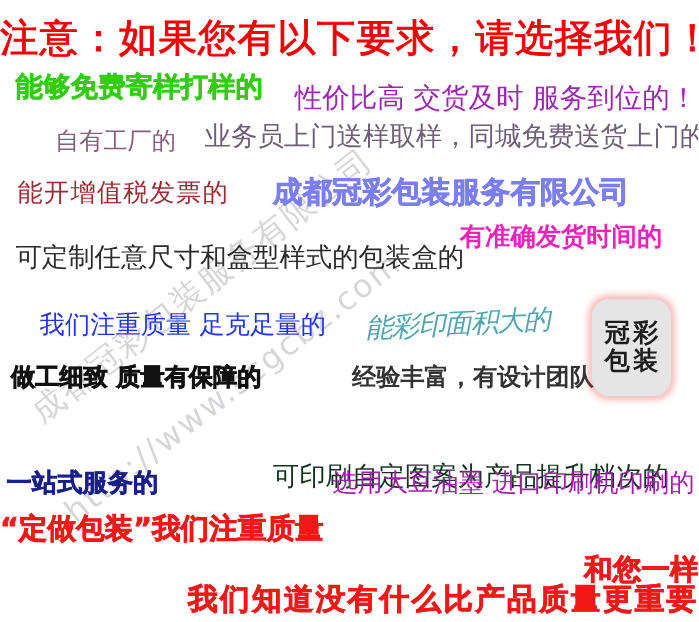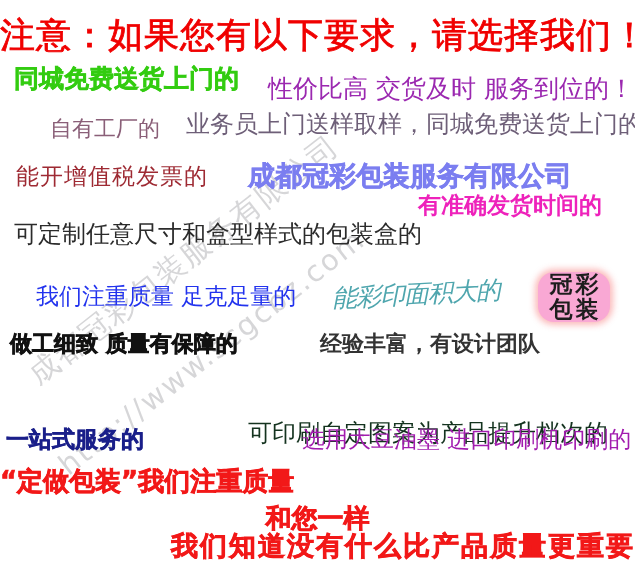--- a/index.html
+++ b/index.html
@@ -77,21 +77,21 @@
   
   .r3 { left: 50px; top: 118px; font-size: 22px; font-weight: 400; color: #8a5f78; font-family: "DejaVu Serif","Liberation Serif",serif; }
   .r3b { left: 186px; top: 112px; font-size: 24px; font-weight: 400; color: #6e5f78; font-family: "DejaVu Serif","Liberation Serif",serif; }
 
   
   .r4 { left: 16px; top: 165px; font-size: 23px; font-weight: 500; color: #9e2a33; letter-spacing: 1px; }
   .r4b { left: 248px; top: 162px; font-size: 27px; font-weight: 700; color: #7b7ef0; -webkit-text-stroke:0.6px #7b7ef0; }
 
   
   .r5 { left: 14px; top: 222px; font-size: 24px; font-weight: 400; color: #2b2b2b; }
-  .r5b { left: 418px; top: 194px; font-size: 23px; font-weight: 700; color: #ee22bb; }
+  .r5b { left: 418px; top: 205px; font-size: 23px; font-weight: 700; color: #ee22bb; }
 
   
   .r6 { left: 36px; top: 285px; font-size: 23px; font-weight: 400; color: #2233ee; }
   .r6-cal {
     left: 332px; top: 286px;
     font-size: 25px; font-weight: 400;
     color: #4fa6ae;
     font-family: "DejaVu Serif","Liberation Serif",serif;
     font-style: italic;
     transform: rotate(-3deg);
@@ -107,32 +107,32 @@
   .r8 { left: 32px; top: 382px; font-size: 22px; font-weight: 500; color: #1f6b2e; }
   .r8b { left: 248px; top: 376px; font-size: 24px; font-weight: 400; color: #14331f; letter-spacing: 0px; margin-top: 45px; }
 
   
   .r9 { left: 6px; top: 428px; font-size: 23px; font-weight: 700; color: #1a1f8a; -webkit-text-stroke:0.5px #1a1f8a;}
   .r9b { left: 156px; top: 430px; font-size: 22px; font-weight: 500; color: #24707f; }
   .r9c { left: 302px; top: 428px; font-size: 23px; font-weight: 500; color: #a21caf; }
 
   
   .close1 { left: 0; right: 0; top: 468px; text-align: left; font-size: 26px; font-weight: 700; color: #f21818; -webkit-text-stroke:0.7px #f21818;}
-  .close2 { left: 0; right: 0; top: 505px; text-align: center; font-size: 26px; font-weight: 700; color: #f21818; -webkit-text-stroke:0.7px #f21818;}
+  .close2 { left: 0; right: 0; top: 505px; text-align: right; font-size: 26px; font-weight: 700; color: #f21818; -webkit-text-stroke:0.7px #f21818;}
   .close3 { left: 0; right: 0; top: 532px; text-align: right; font-size: 27px; font-weight: 700; color: #f21818; letter-spacing: 2px; -webkit-text-stroke:0.7px #f21818;}
 
   
   .stamp {
     position: absolute;
     z-index: 4;
     left: 538px;
     top: 272px;
     width: 72px;
-    height: 50px;
-    background: #f9a8d4;
+    height: 88px;
+    background: #e5e5e5;
     border-radius: 16px;
     box-shadow: 0 0 6px 3px rgba(244,59,59,0.35);
     display: flex;
     flex-direction: column;
     align-items: center;
     justify-content: center;
   }
   .stamp-line {
     color: #1d1d1d;
     font-size: 23px;
@@ -147,21 +147,21 @@
 
 <div id="banner">
 
   <div class="wm-layer">
     <div class="wm wm-cn">成都冠彩包装服务有限公司</div>
     <div class="wm wm-url">http://www.scgcbz.com</div>
   </div>
 
   <div class="row headline">注意：如果您有以下要求，请选择我们！</div>
 
-  <div class="row r2">同城免费送货上门的</div>
+  <div class="row r2">能够免费寄样打样的</div>
   <div class="row r2b">性价比高 交货及时 服务到位的！</div>
 
   <div class="row r3">自有工厂的</div>
   <div class="row r3b">业务员上门送样取样，同城免费送货上门的</div>
 
   <div class="row r4">能开增值税发票的</div>
   <div class="row r4b">成都冠彩包装服务有限公司</div>
 
   <div class="row r5">可定制任意尺寸和盒型样式的包装盒的</div>
   <div class="row r5b">有准确发货时间的</div>

